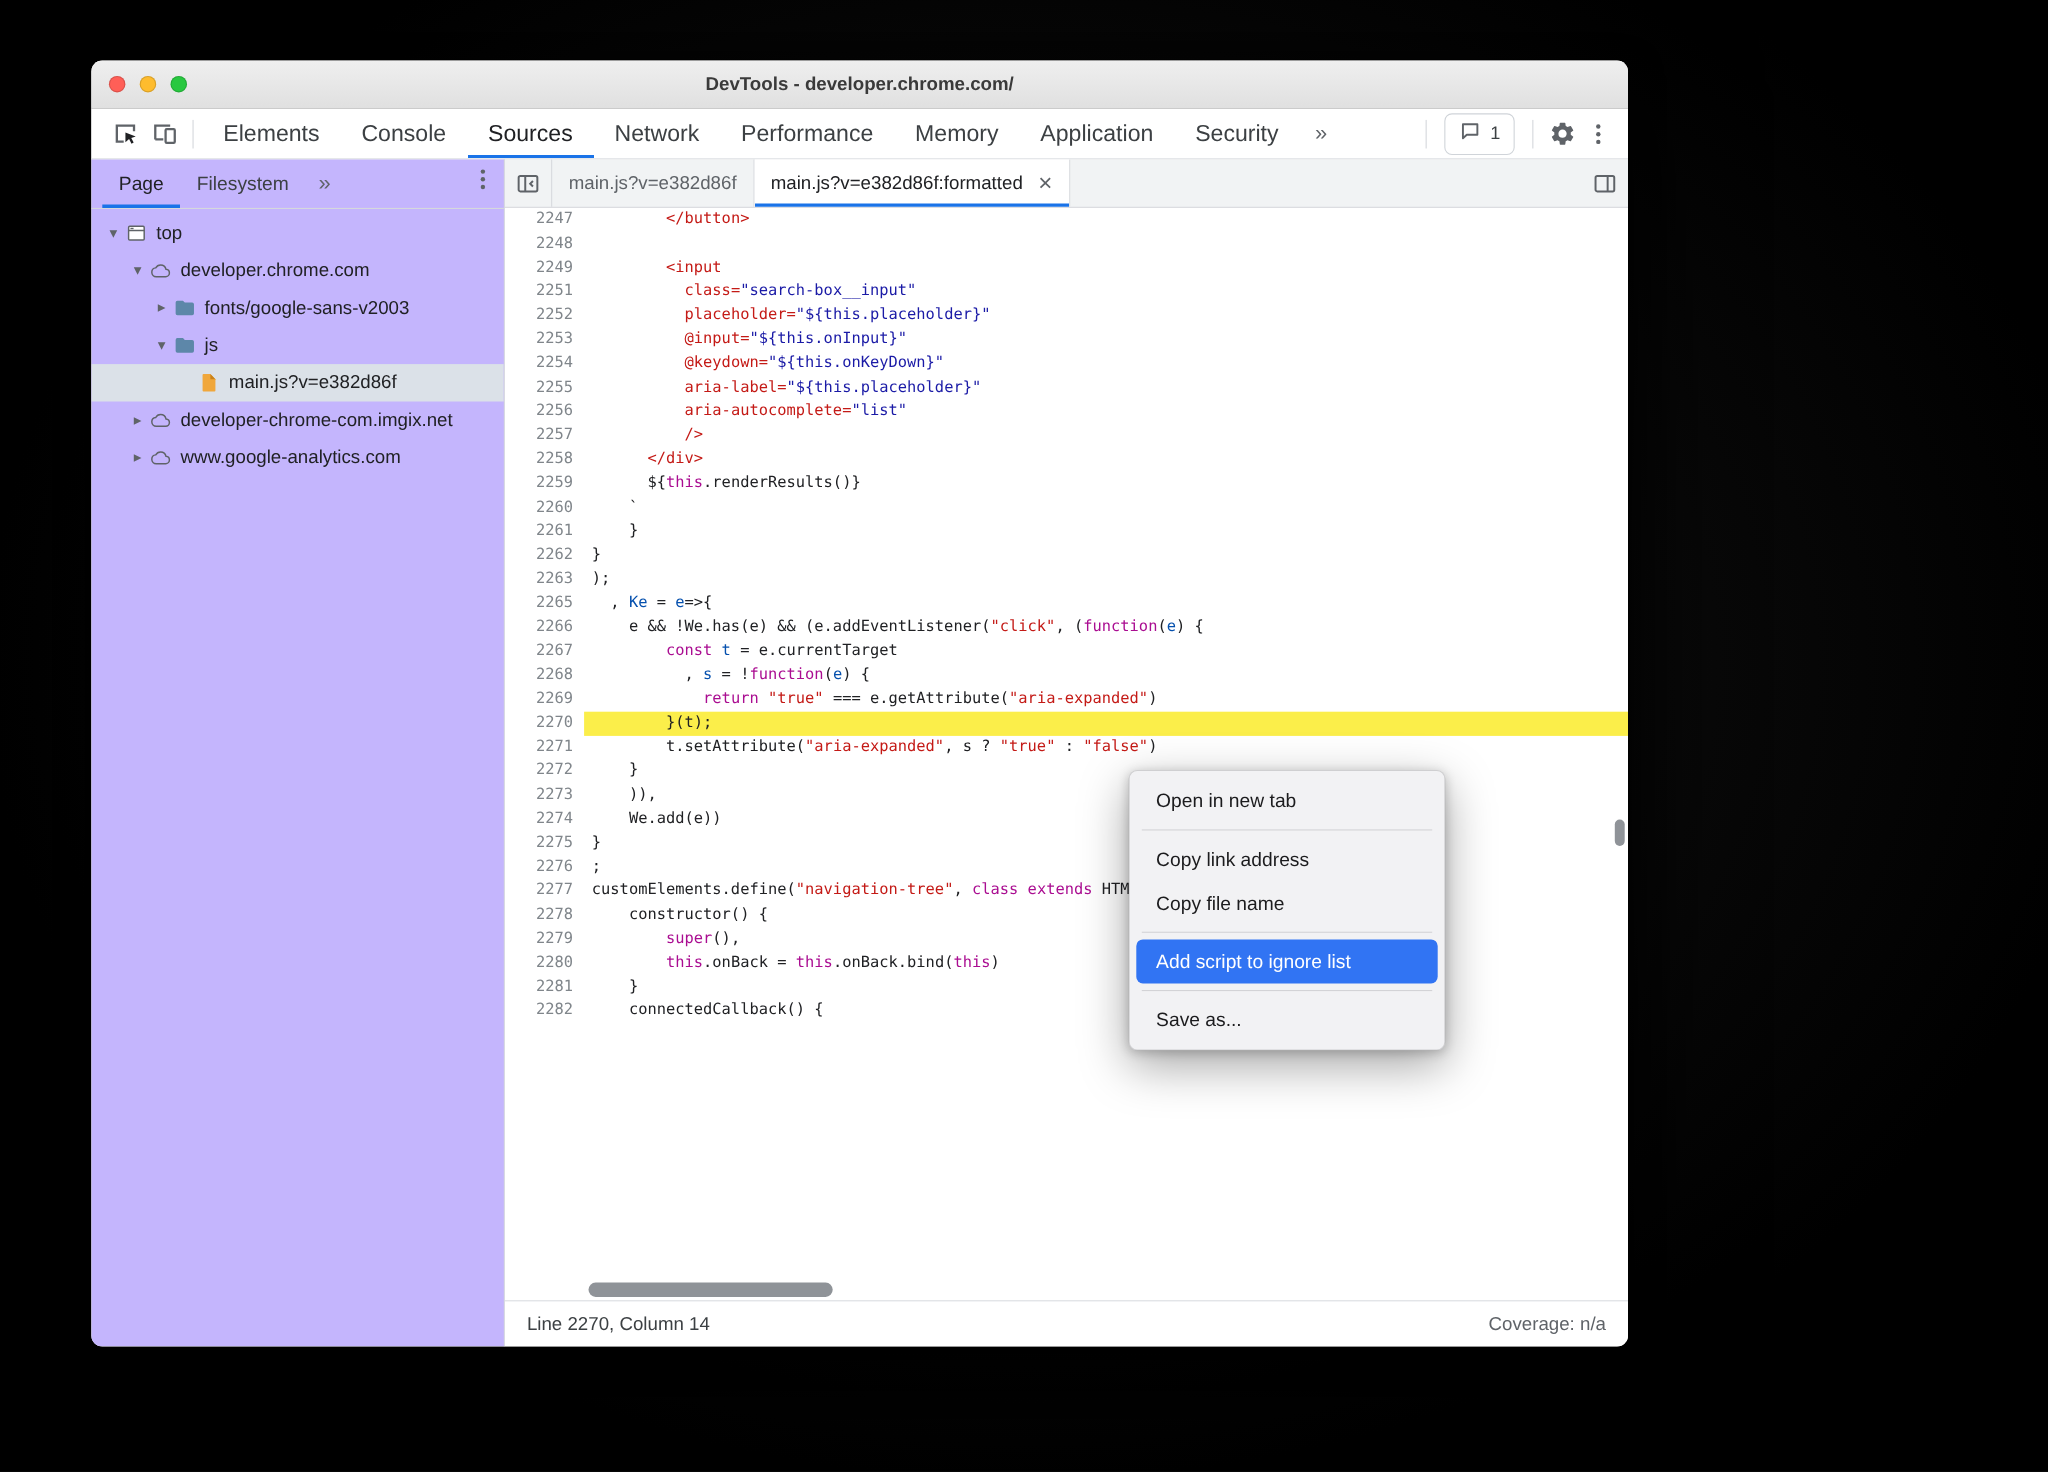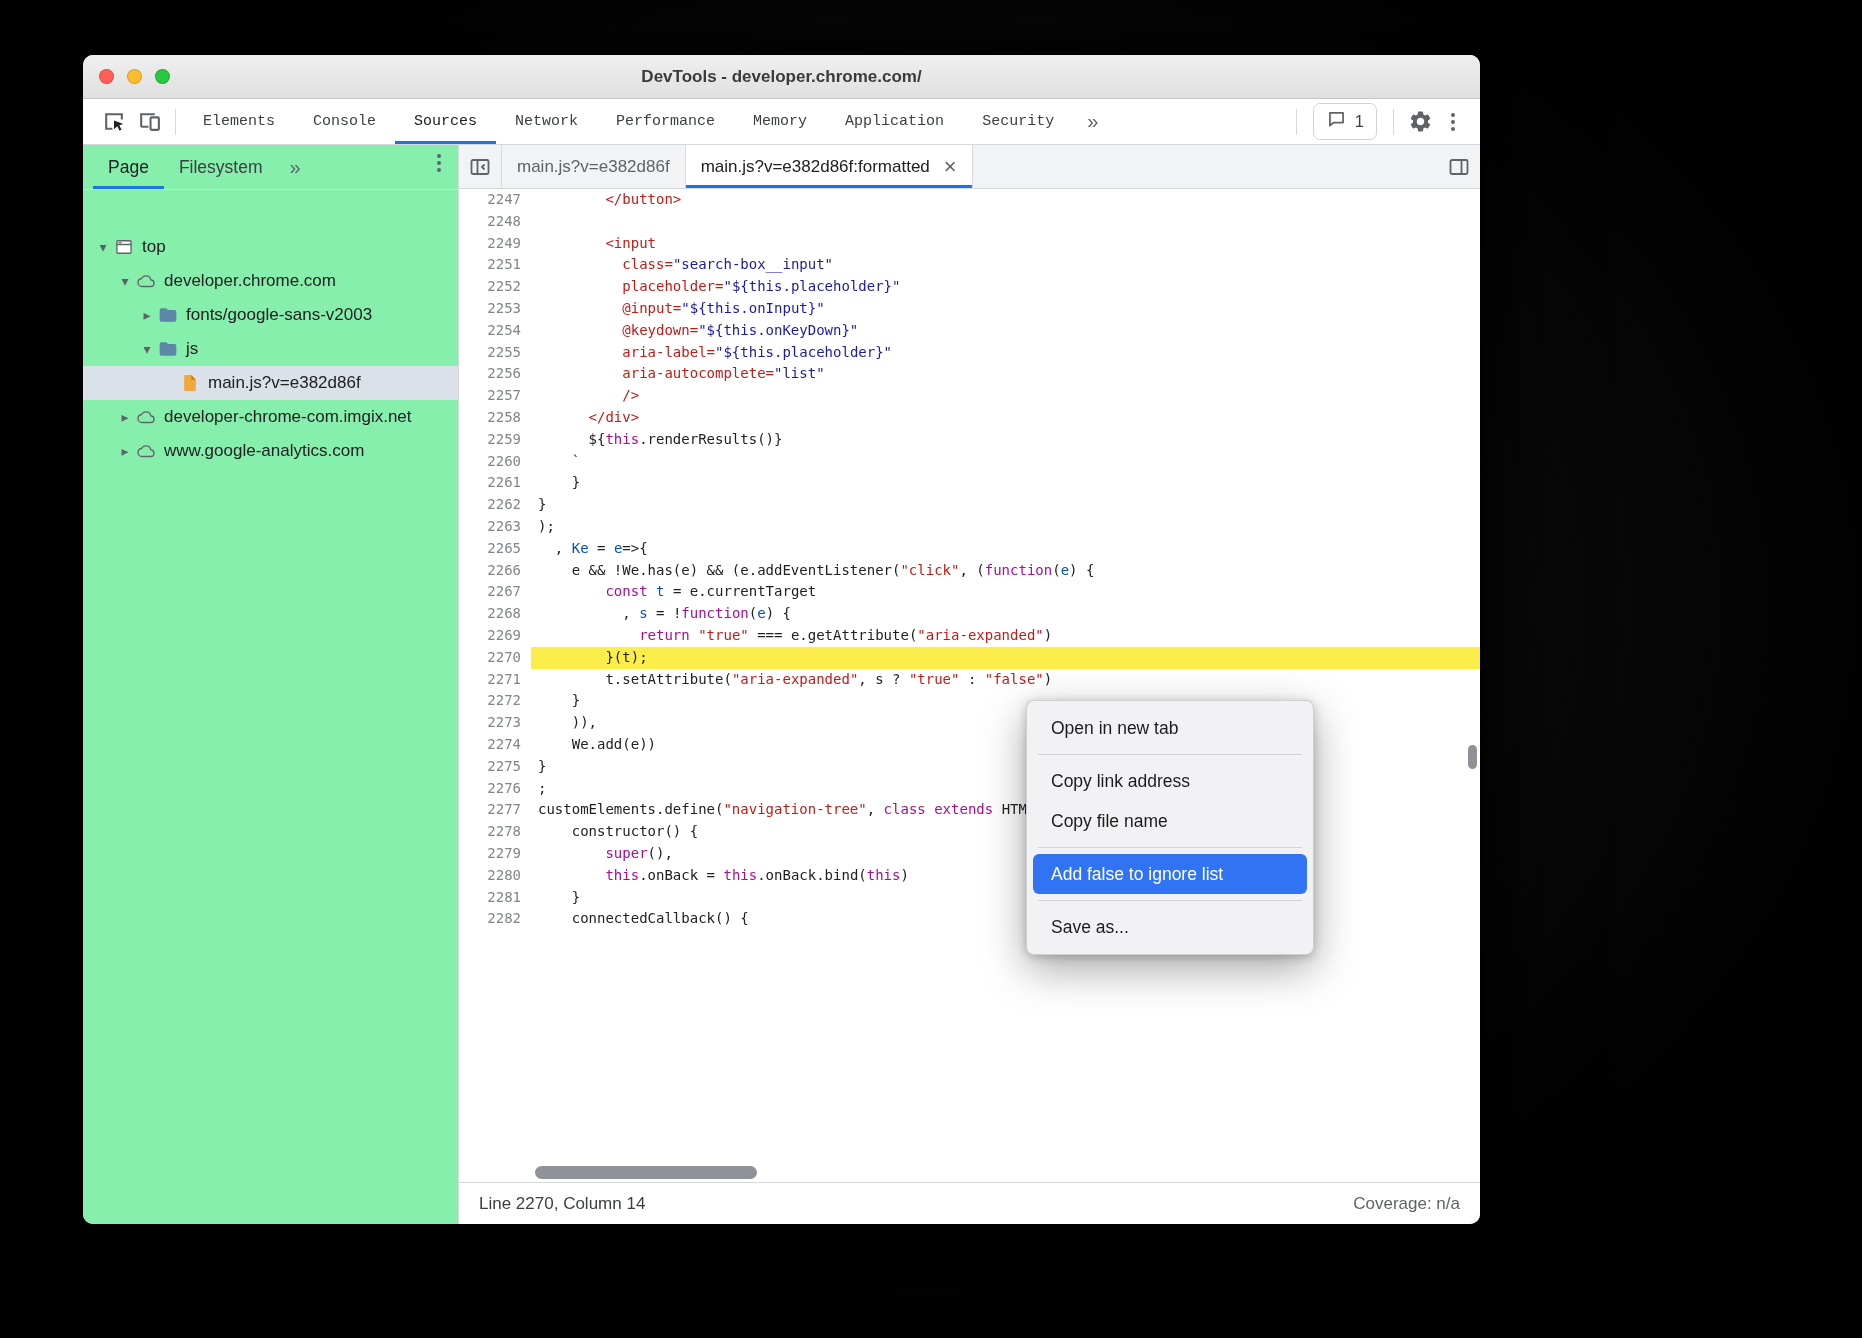--- a/index.html
+++ b/index.html
@@ -17,32 +17,32 @@
   .traffic { position:absolute; left:16px; top:0; height:100%; display:flex; align-items:center; gap:13px; }
   .tl { width:15px; height:15px; border-radius:50%; box-shadow:inset 0 0 0 1px rgba(0,0,0,.15); }
   .tl.red { background:#ff5f57; } .tl.yellow { background:#febc2e; } .tl.green { background:#28c840; }
   .title { font-size:17px; font-weight:bold; color:#3a3a3a; }
 
   
   .toolbar { flex:0 0 45px; background:#fff; border-bottom:1px solid #d5d8dc; display:flex; align-items:center; padding:0 12px; }
   .tb-icon { width:36px; height:36px; display:flex; align-items:center; justify-content:center; }
   .vsep { width:1px; height:26px; background:#d5d8dc; margin:0 8px; }
   .panel-tabs { display:flex; height:45px; }
-  .panel-tab { display:flex; align-items:center; padding:0 19px; font-size:15px; color:#3c4043;font-family:Liberation Mono, monospace; }
+  .panel-tab { display:flex; align-items:center; padding:0 19px; font-size:21px; color:#3c4043; }
   .panel-tab.active { box-shadow:inset 0 -3px 0 #1a73e8; color:#202124; }
   .tb-more { font-size:20px; color:#5f6368; padding:0 14px; display:flex; align-items:center; height:45px; }
   .tb-right { margin-left:auto; display:flex; align-items:center; }
   .msg-btn { display:flex; align-items:center; gap:8px; border:1px solid #d0d4d9; border-radius:7px; padding:5px 12px; margin:0 8px; }
   .msg-count { font-size:16.5px; color:#3c4043; }
   .kebab { display:flex; flex-direction:column; gap:3px; align-items:center; justify-content:center; width:30px; height:36px; }
   .kebab i { width:4px; height:4px; border-radius:50%; background:#5f6368; display:block; }
 
   
   .main { flex:1; display:flex; min-height:0; }
-  .sidebar { flex:0 0 376px; border-right:1px solid #d5d8dc; display:flex; flex-direction:column; background:#86efac; min-width:0;gap:35px; }
+  .sidebar { flex:0 0 376px; border-right:1px solid #d5d8dc; display:flex; flex-direction:column; background:#c4b5fd; min-width:0; }
   .sidebar-header { flex:0 0 44px; border-bottom:1px solid #d5d8dc; display:flex; align-items:stretch; padding-left:10px; }
   .side-tab { display:flex; align-items:center; padding:0 15px; font-size:17.5px; color:#3c4043; }
   .side-tab.active { box-shadow:inset 0 -3px 0 #1a73e8; color:#202124; }
   .side-more { display:flex; align-items:center; padding:0 12px; color:#5f6368; font-size:20px; }
   .side-kebab { margin-left:auto; display:flex; align-items:center; padding-right:8px; }
   .tree { flex:1; padding-top:5px; overflow:hidden; }
   .tree-row { height:34px; display:flex; align-items:center; white-space:nowrap; overflow:hidden; font-size:17px; color:#202124; }
   .tree-row.selected { background:#dbe1e8; }
   .expander { width:20px; flex:0 0 20px; font-size:14px; color:#5f6368; text-align:center; font-family:"DejaVu Sans",sans-serif; }
   .tree-icon { width:21px; height:21px; flex:0 0 21px; display:flex; align-items:center; justify-content:center; }
@@ -309,18 +309,18 @@
         </div>
       </div>
     </div>
 
     <div class="context-menu">
         <div class="menu-item">Open in new tab</div>
         <div class="menu-sep"></div>
         <div class="menu-item">Copy link address</div>
         <div class="menu-item">Copy file name</div>
         <div class="menu-sep"></div>
-        <div class="menu-item highlighted">Add false to ignore list</div>
+        <div class="menu-item highlighted">Add script to ignore list</div>
         <div class="menu-sep"></div>
         <div class="menu-item">Save as...</div>
       </div>
   </div>
 </div>
 
 </body></html>

